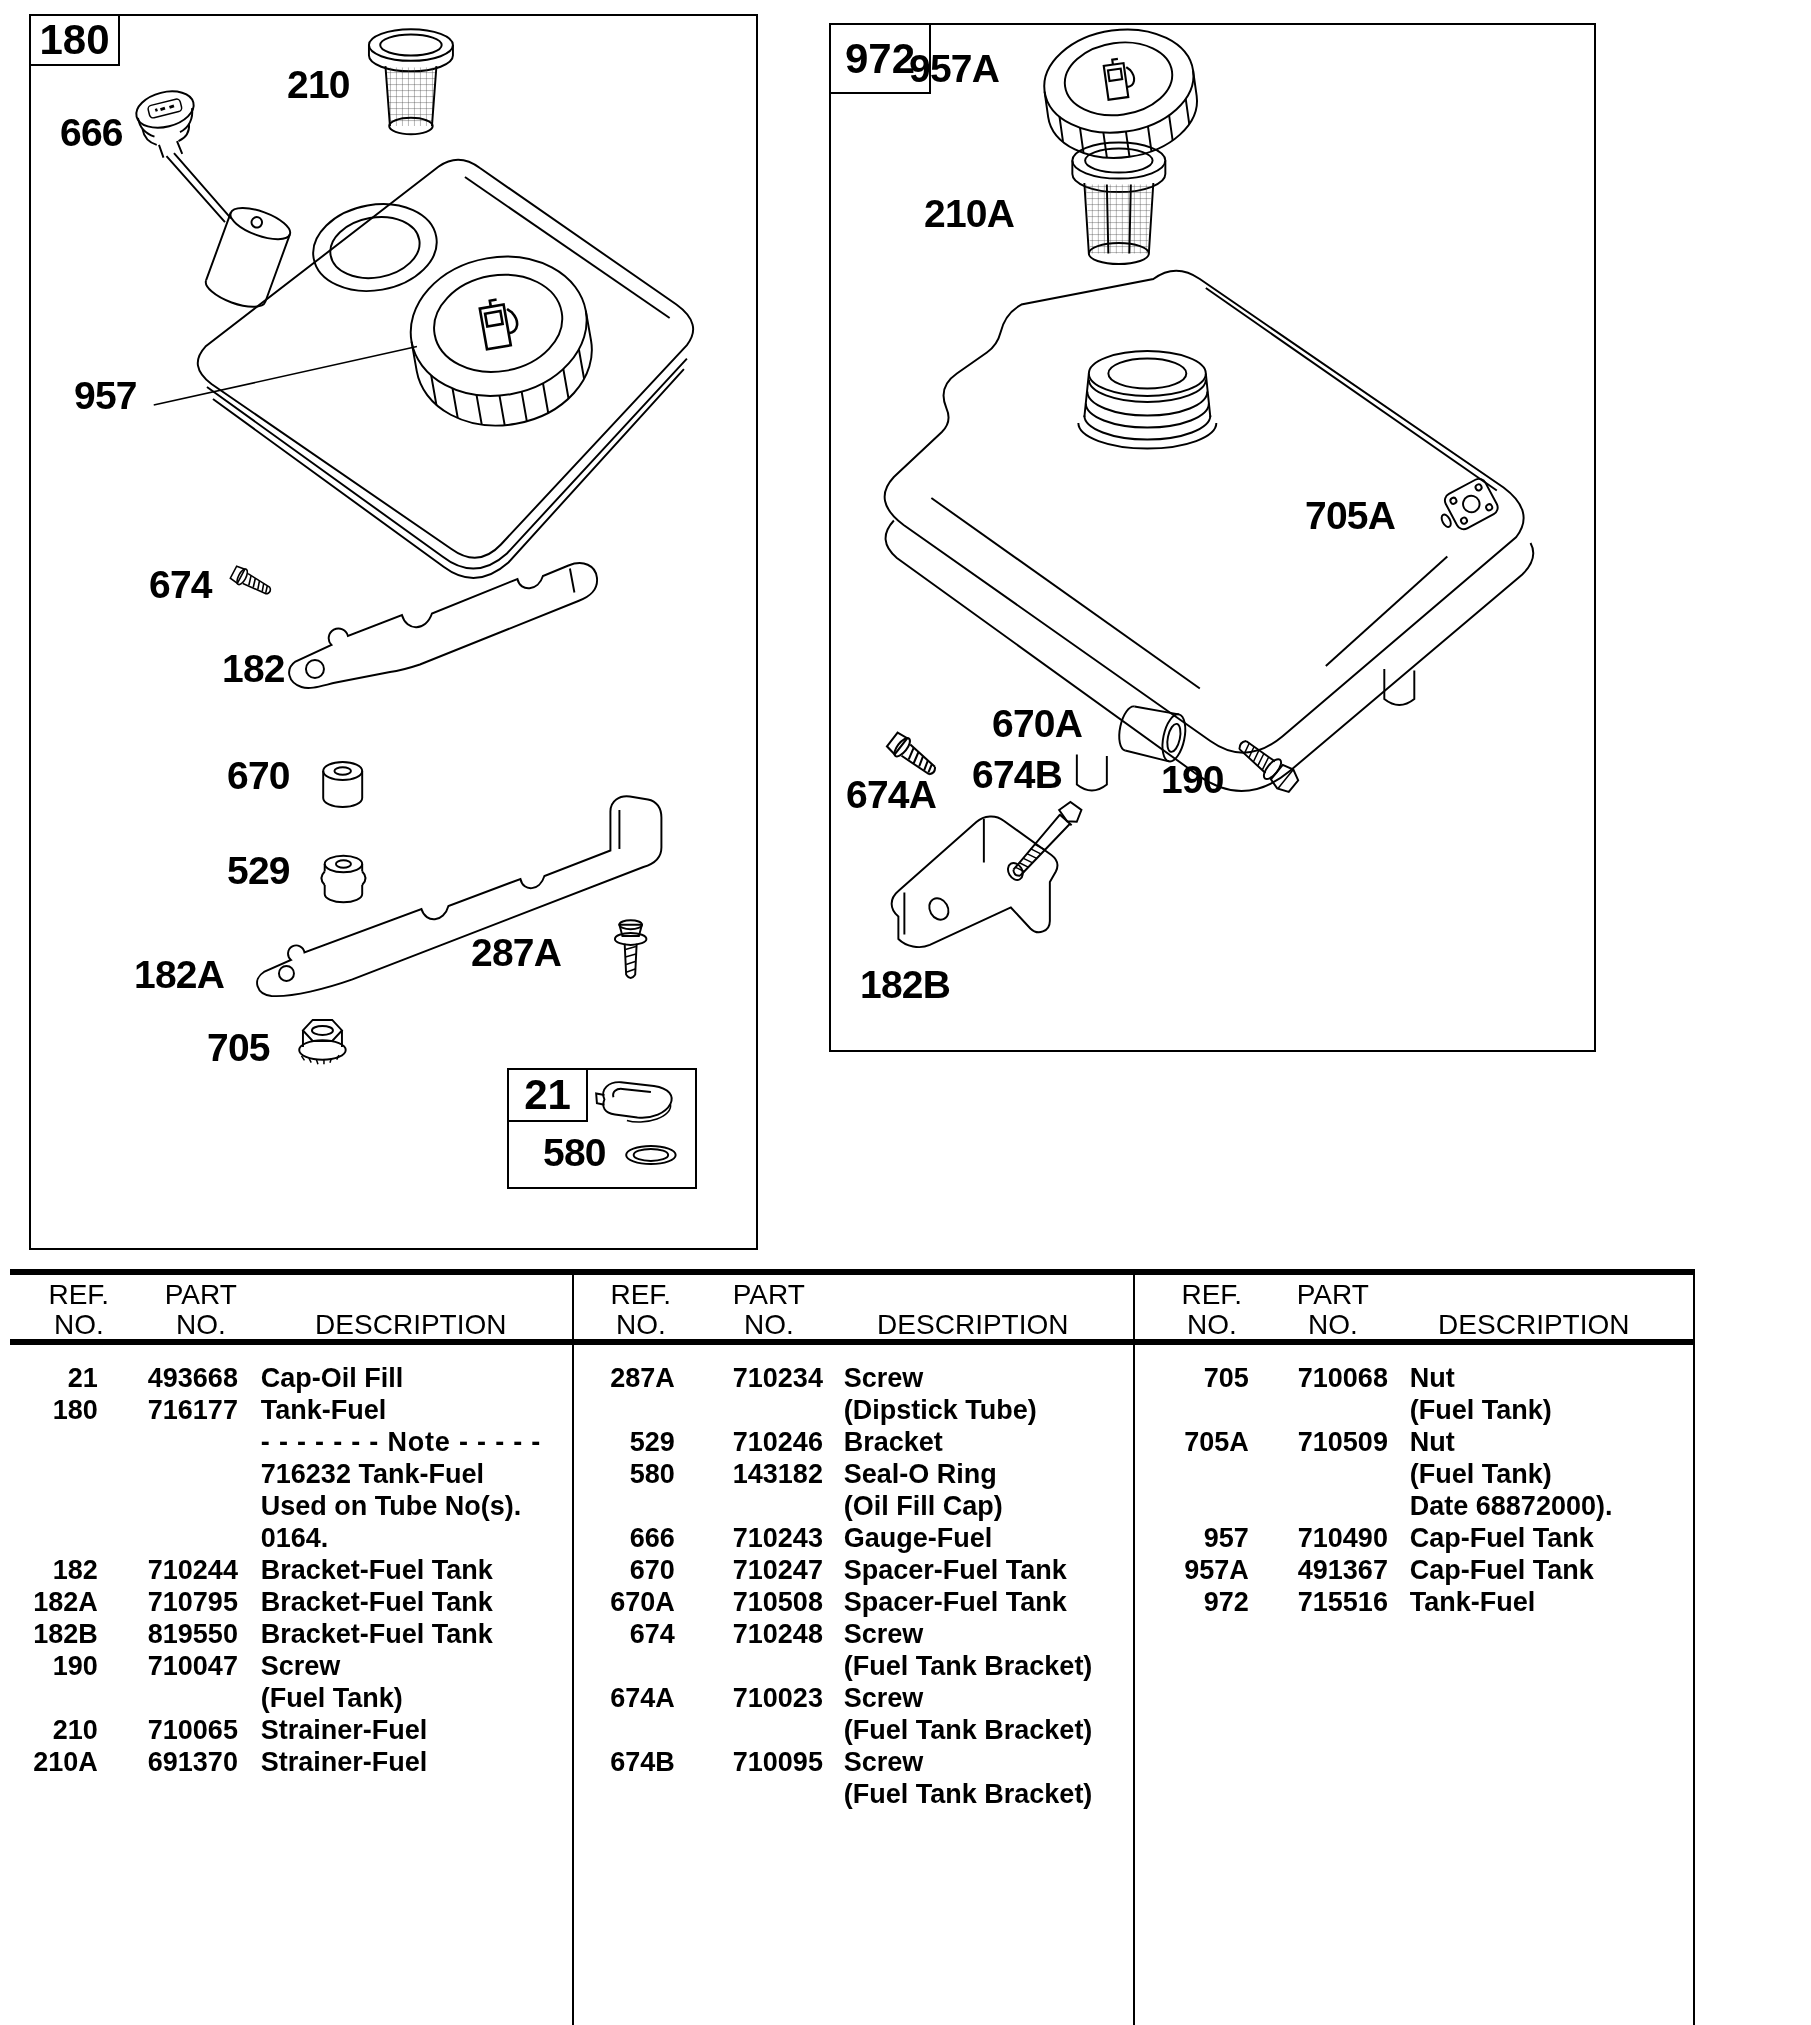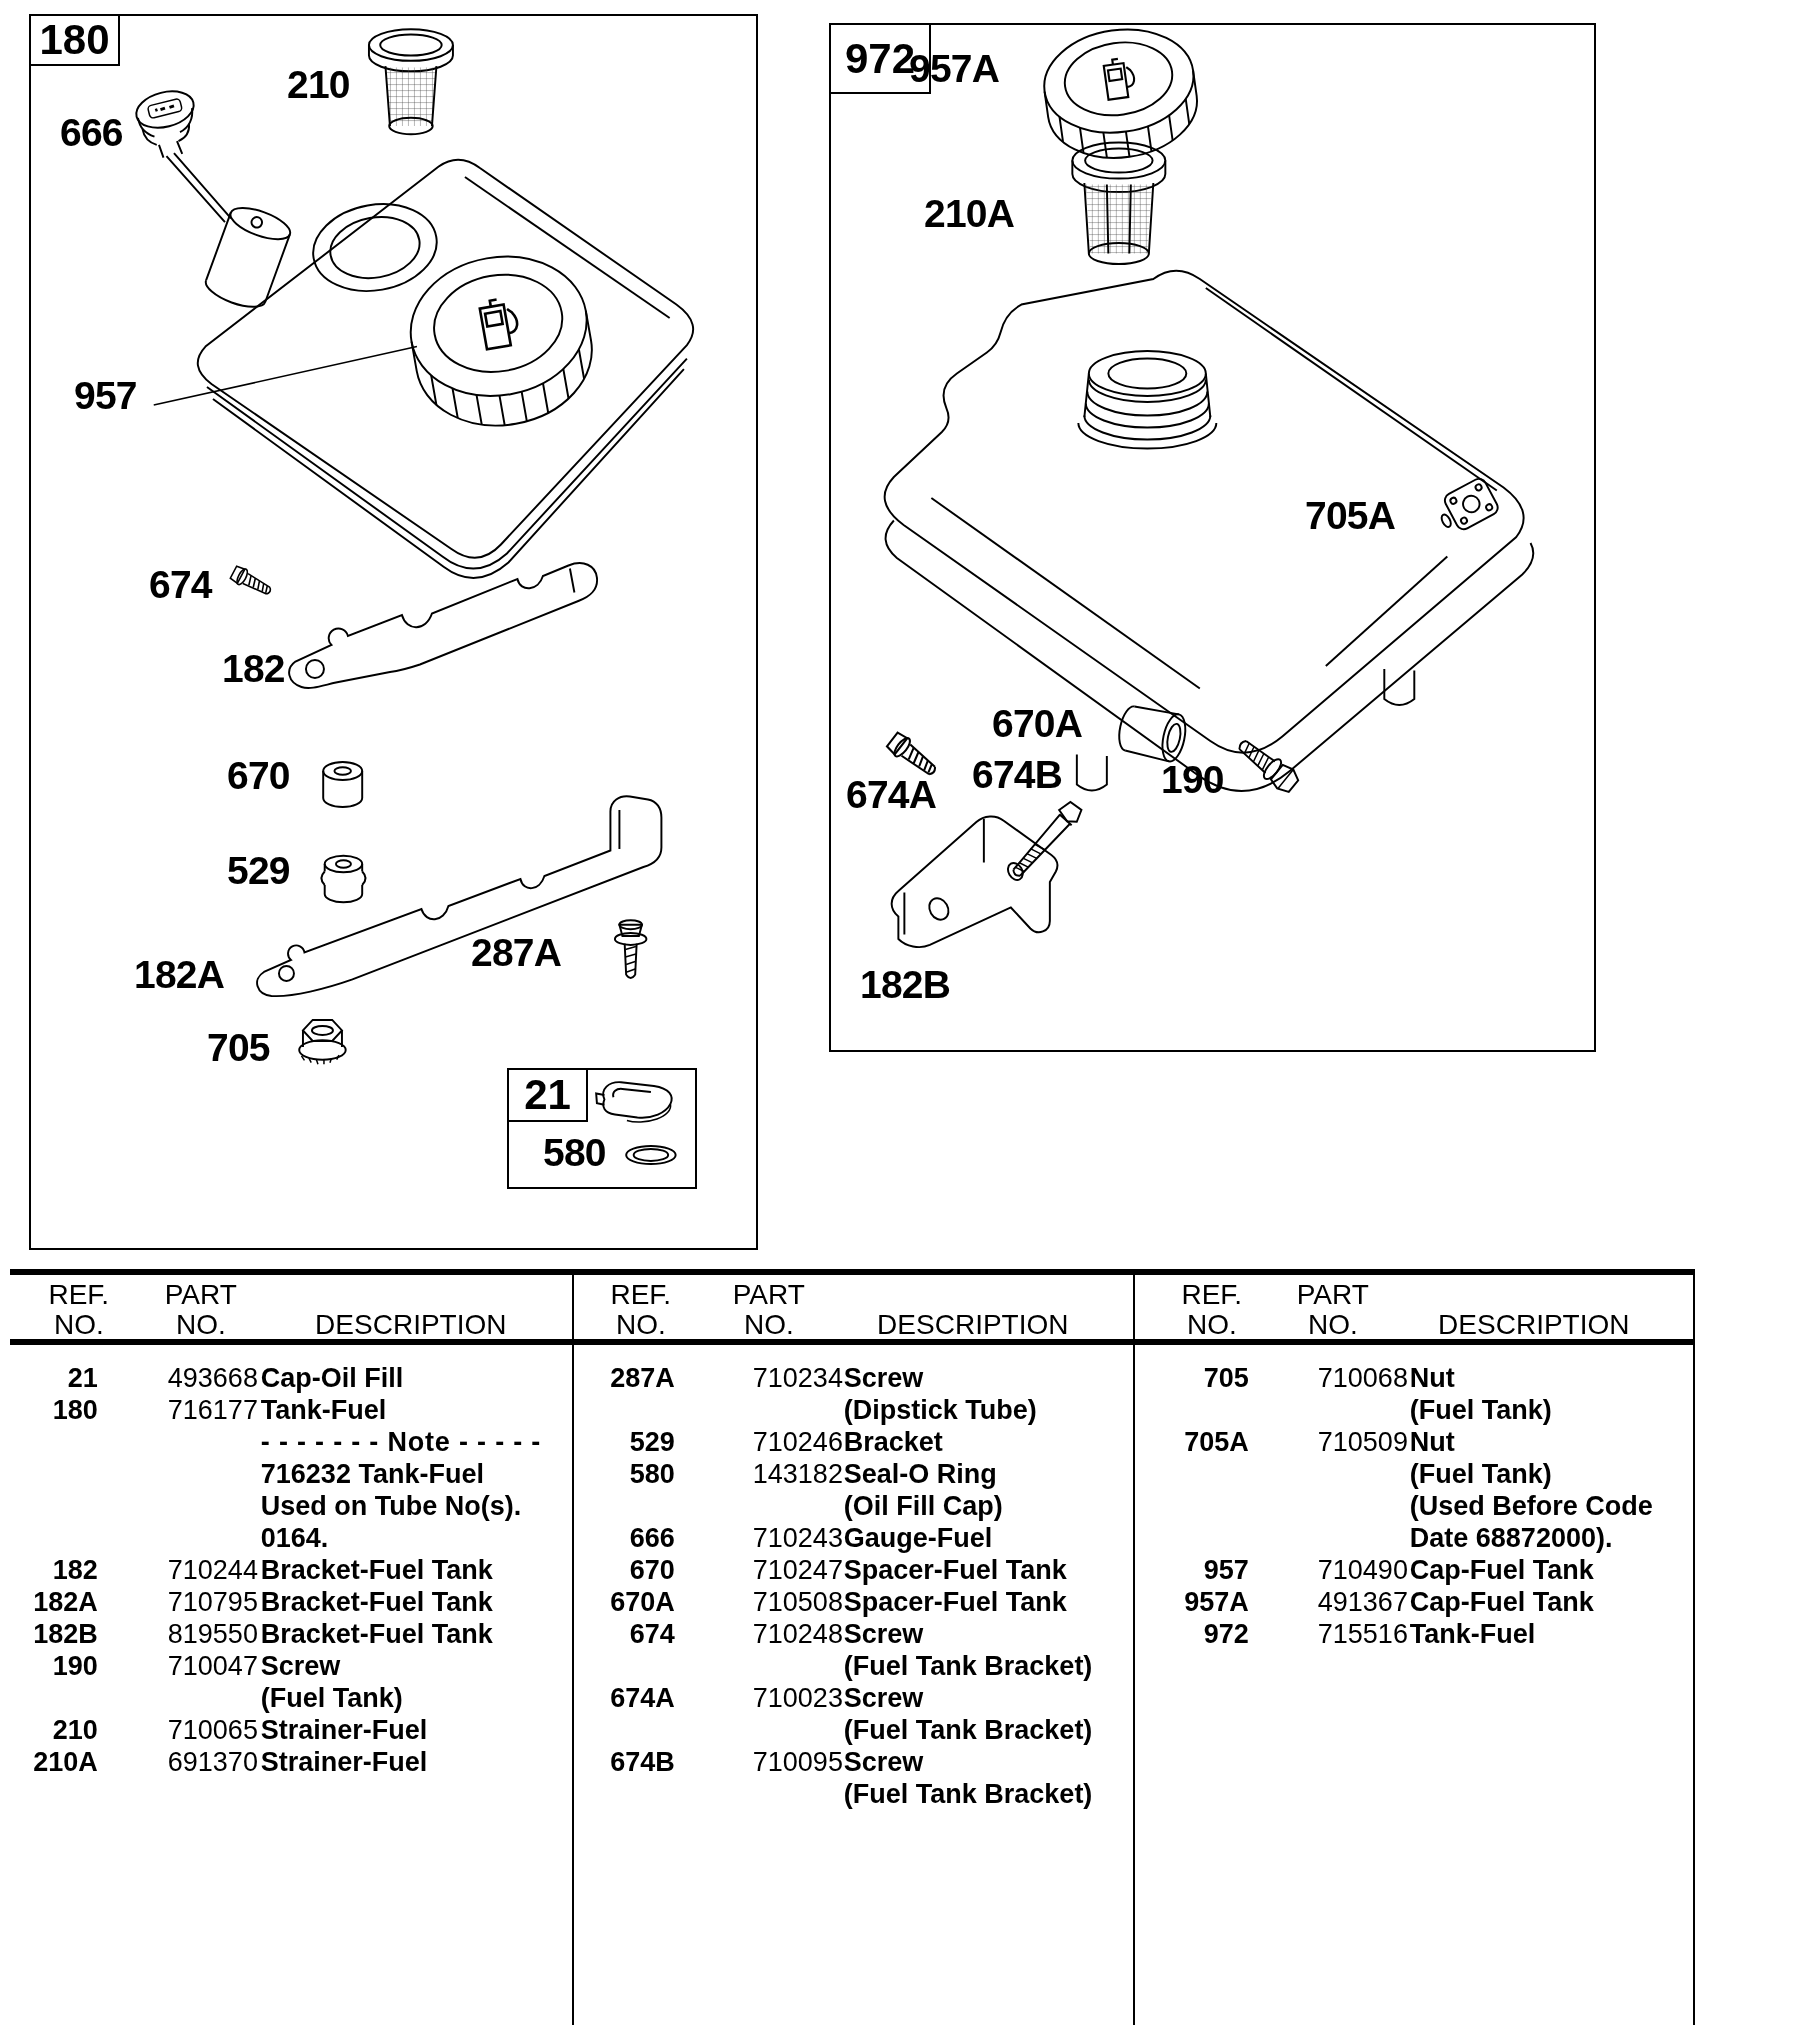--- a/index.html
+++ b/index.html
@@ -15,21 +15,21 @@
   #ptable{position:absolute;left:9.8px;top:1269px;width:1685px;height:972px;}
   #ptable .topline{position:absolute;left:0;top:0;width:100%;height:6px;background:#000;}
   #ptable .headline{position:absolute;left:0;top:70px;width:100%;height:6px;background:#000;}
   .vline{position:absolute;top:0;bottom:0;width:2.3px;background:#000;}
   .tcol{position:absolute;top:0;height:100%;}
   .thead{position:absolute;top:10.5px;height:59px;width:100%;font-size:28px;line-height:30px;}
   .thead .h{position:absolute;text-align:center;transform:translateX(-50%);}
   .tbody{position:absolute;top:76px;left:0;right:0;bottom:0;padding-top:18px;}
   .trow{position:relative;height:32px;font-size:27px;}
   .tref{position:absolute;left:0;text-align:right;font-weight:bold;}
-  .tpart{position:absolute;font-weight:normal;margin-left:20px;}
+  .tpart{position:absolute;font-weight:bold;}
   .tdesc{position:absolute;font-weight:bold;white-space:nowrap;}
   .tdesc.note{font-weight:bold;letter-spacing:0.8px;}
 </style>
 </head>
 <body>
 
 <div id="canvas">
 
   <svg width="1811" height="1275" viewBox="0 0 2415 1700">
     <defs>
@@ -482,25 +482,20 @@
             <span class="tdesc" style="left: var(--descx);">Nut</span>
           </div>
           <div class="trow">
             <span class="tref" style="width: var(--refw);"></span>
             <span class="tpart" style="left: var(--partx);"></span>
             <span class="tdesc" style="left: var(--descx);">(Fuel Tank)</span>
           </div>
           <div class="trow">
             <span class="tref" style="width: var(--refw);"></span>
             <span class="tpart" style="left: var(--partx);"></span>
-            <span class="tdesc" style="left: var(--descx);">(Used Before Code</span>
-          </div>
-          <div class="trow">
-            <span class="tref" style="width: var(--refw);"></span>
-            <span class="tpart" style="left: var(--partx);"></span>
             <span class="tdesc" style="left: var(--descx);">Date 68872000).</span>
           </div>
           <div class="trow">
             <span class="tref" style="width: var(--refw);">957</span>
             <span class="tpart" style="left: var(--partx);">710490</span>
             <span class="tdesc" style="left: var(--descx);">Cap-Fuel Tank</span>
           </div>
           <div class="trow">
             <span class="tref" style="width: var(--refw);">957A</span>
             <span class="tpart" style="left: var(--partx);">491367</span>

